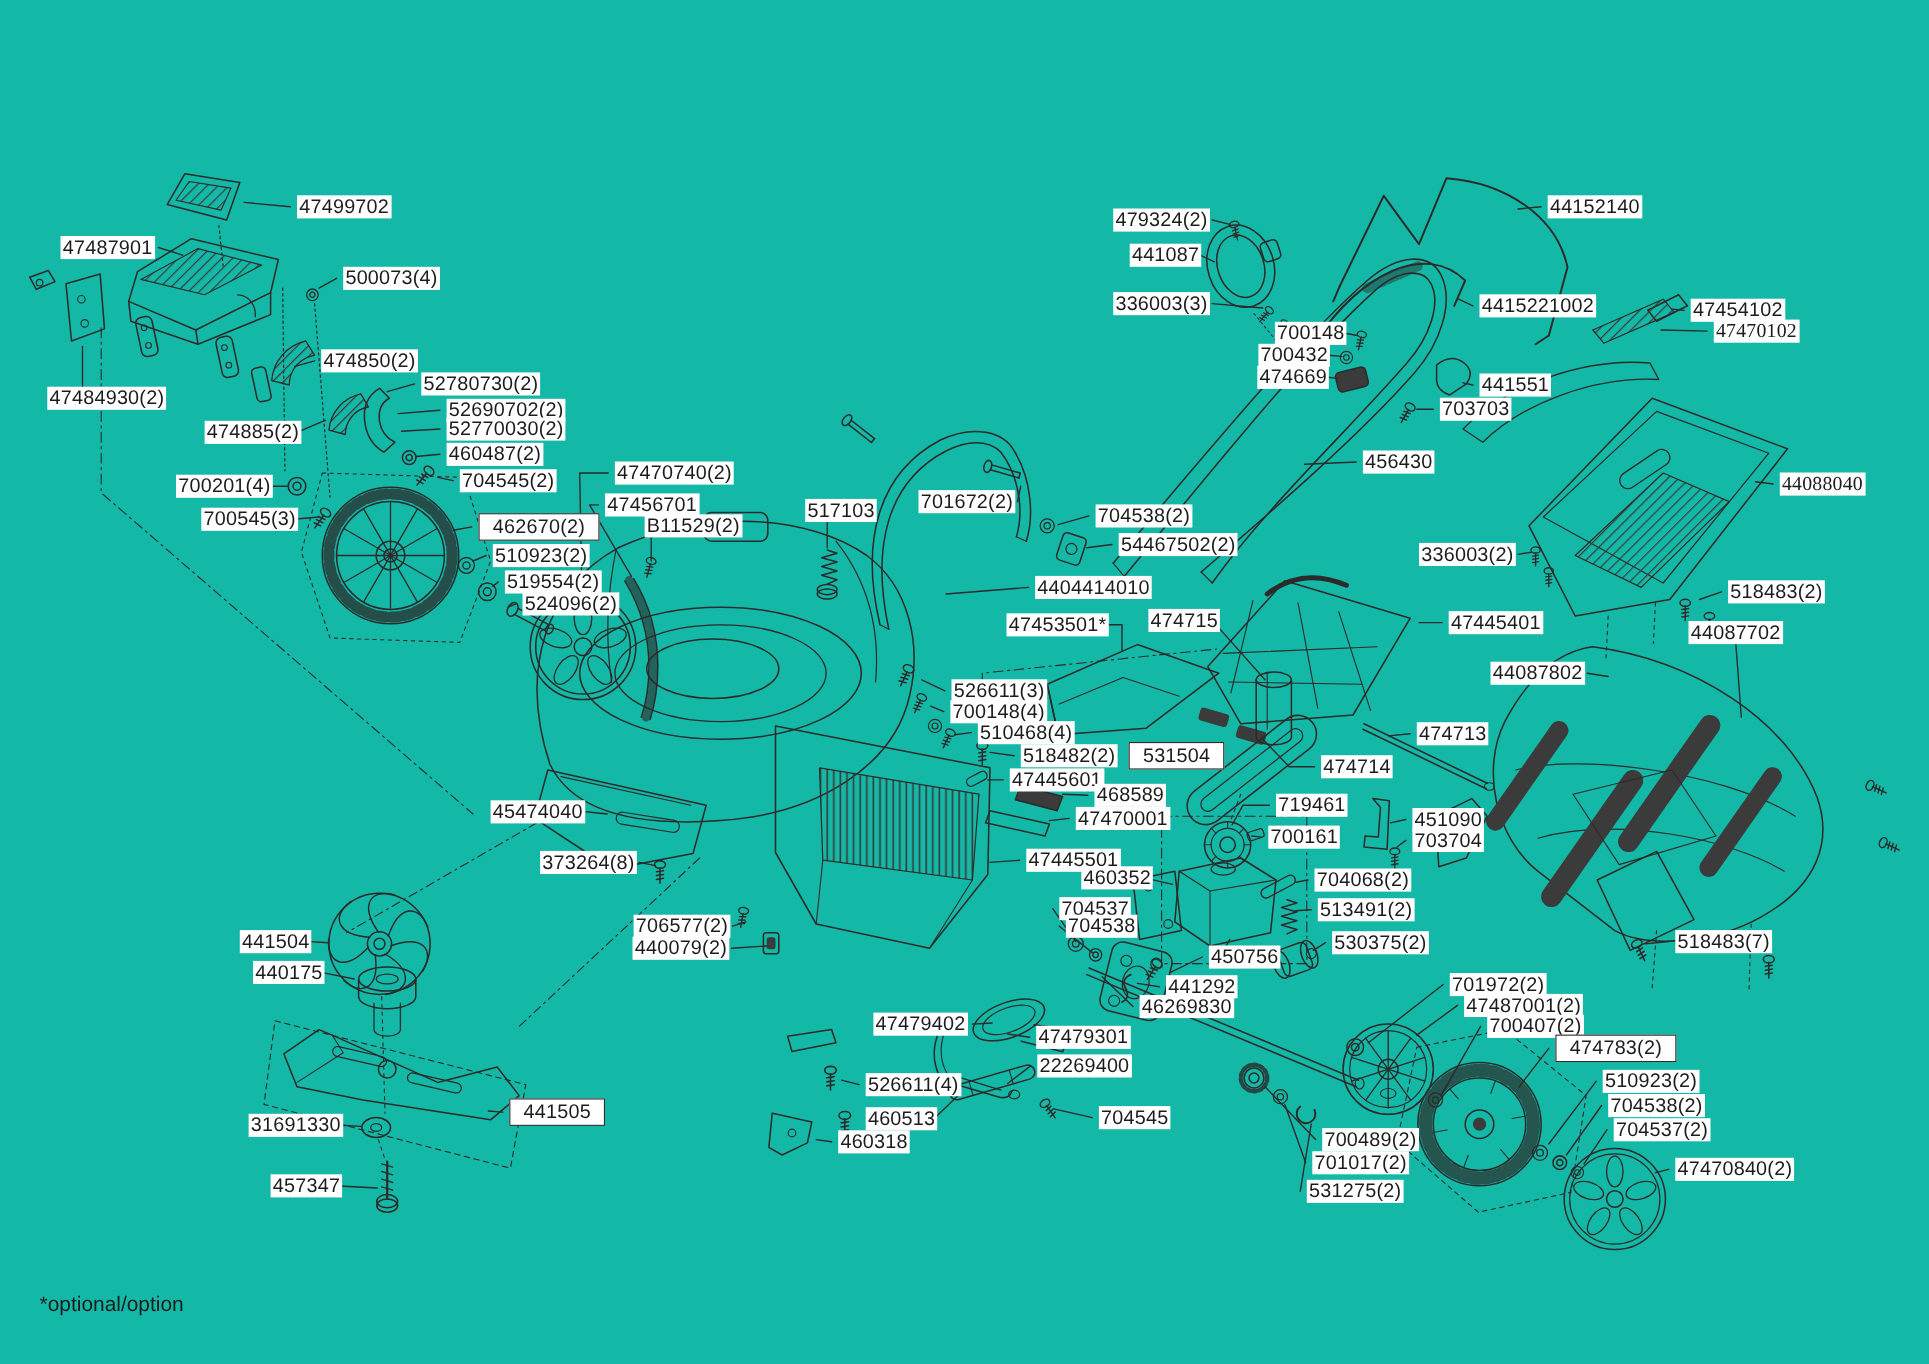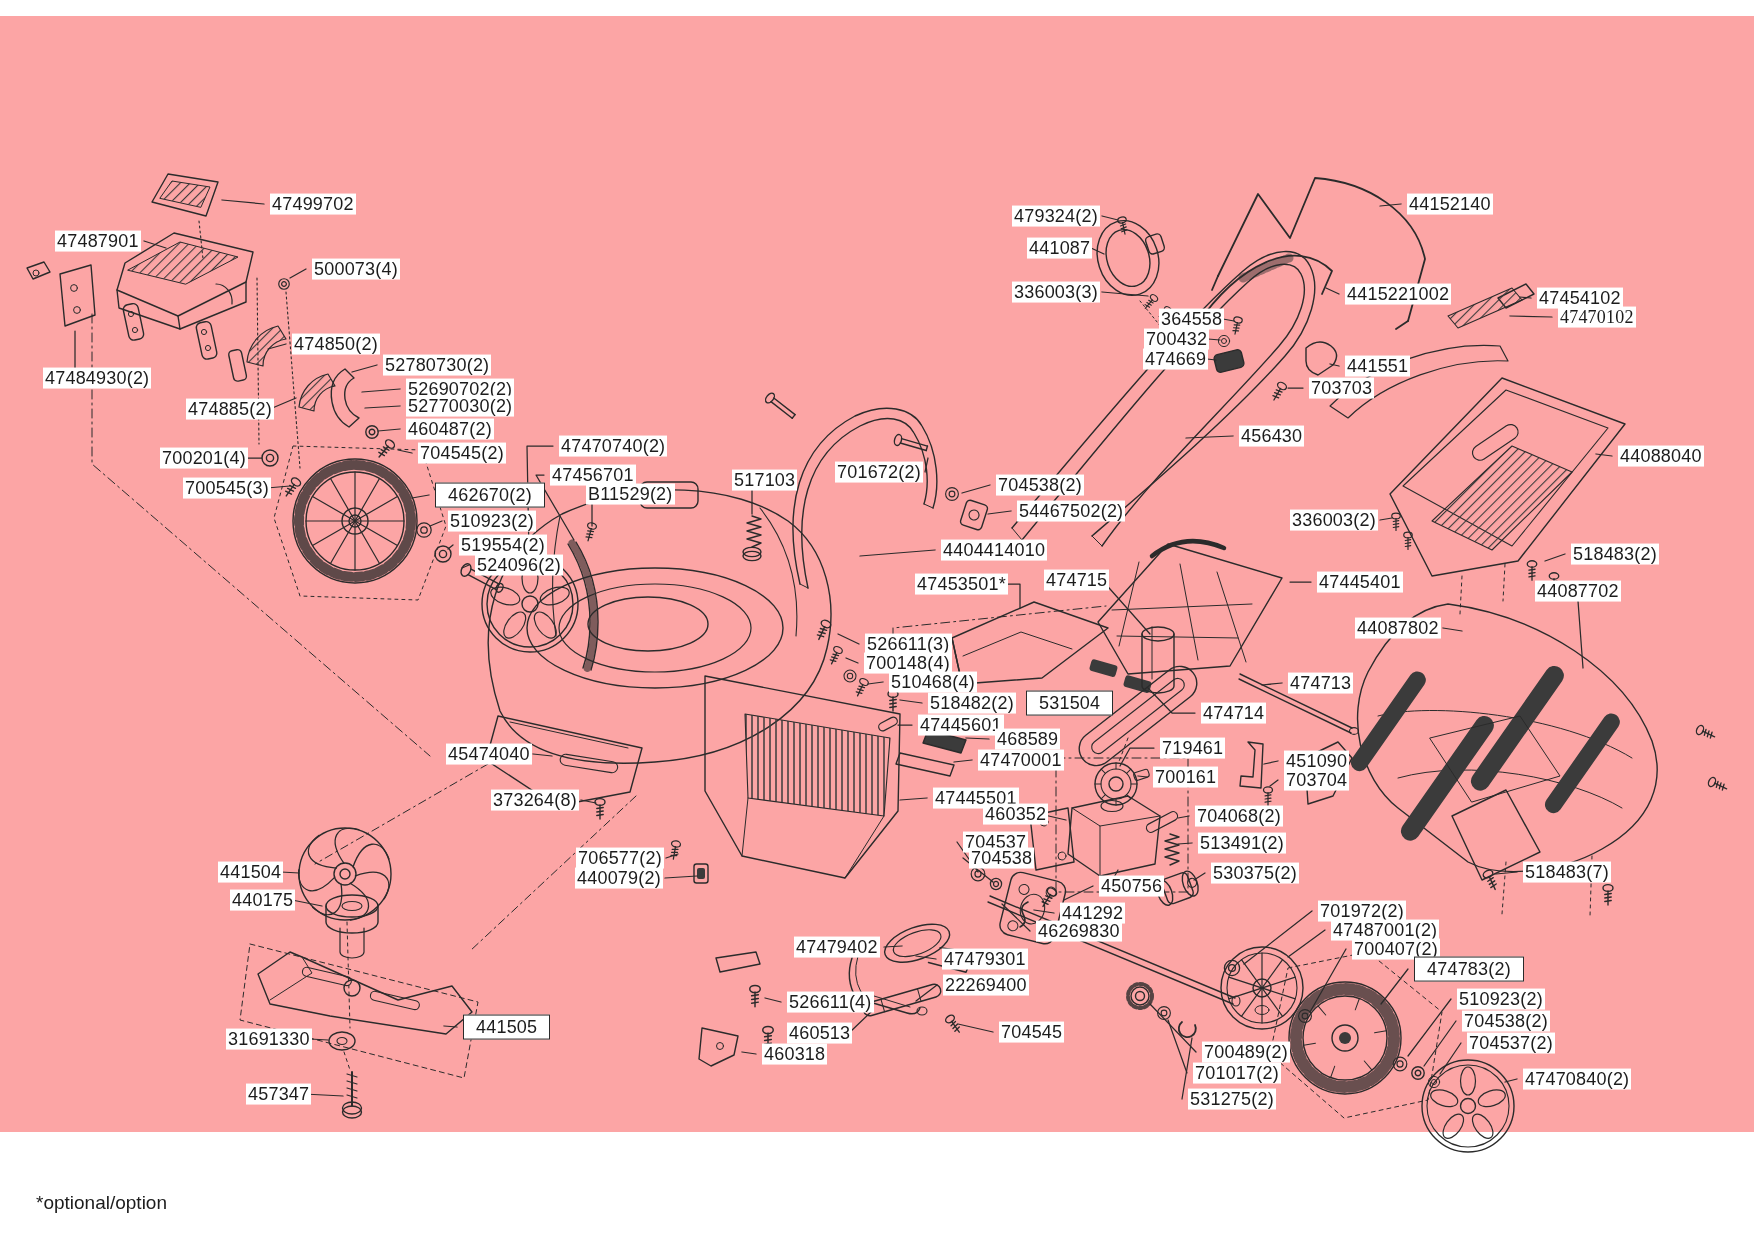--- a/index.html
+++ b/index.html
@@ -1,18 +1,18 @@
 <!DOCTYPE html>
 <html><head>
 <meta charset="utf-8">
 <style>
   *{margin:0;padding:0;box-sizing:border-box}
   html,body{width:1754px;height:1240px;background:#fff;overflow:hidden;
     font-family:"Liberation Sans",sans-serif;}
-  .stage{position:absolute;left:0;top:16px;width:1754px;height:1116px;background:#fca5a5}
+  .stage{position:absolute;left:0;top:0;width:1754px;height:1240px;background:#14b8a6}
   svg.art{position:absolute;left:0;top:0}
   .labels{position:absolute;left:0;top:0;width:100%;height:100%}
   .part-label{position:absolute;transform:translateY(-50%);font-size:18px;line-height:1.05;
     color:#1c1c1c;letter-spacing:.2px;white-space:nowrap;background:#fff;padding:1px 2px}
   .part-label.boxed{border:1.7px solid #2b2b2b;padding:2px 12px}
   .footnote{position:absolute;left:36px;top:1176px;font-size:19px;color:#1c1c1c}
 </style>
 </head>
 <body>
 
@@ -576,34 +576,34 @@
       <div class="part-label" style="left: 459px; top: 529px;">519554(2)</div>
       <div class="part-label" style="left: 475px; top: 549px;">524096(2)</div>
       <div class="part-label" style="left: 559px; top: 430px;">47470740(2)</div>
       <div class="part-label" style="left: 550px; top: 459px;">47456701</div>
       <div class="part-label" style="left: 586px; top: 478px;">B11529(2)</div>
       <div class="part-label" style="left: 732px; top: 464px;">517103</div>
       <div class="part-label" style="left: 835px; top: 456px;">701672(2)</div>
       <div class="part-label" style="left: 1012px; top: 200px;">479324(2)</div>
       <div class="part-label" style="left: 1027px; top: 232px;">441087</div>
       <div class="part-label" style="left: 1012px; top: 276px;">336003(3)</div>
-      <div class="part-label" style="left: 1159px; top: 303px;">364558</div>
+      <div class="part-label" style="left: 1159px; top: 303px;">700148</div>
       <div class="part-label" style="left: 1144px; top: 323px;">700432</div>
       <div class="part-label" style="left: 1143px; top: 343px;">474669</div>
       <div class="part-label" style="left: 1309px; top: 372px;">703703</div>
       <div class="part-label" style="left: 1345px; top: 350px;">441551</div>
       <div class="part-label" style="left: 1407px; top: 188px;">44152140</div>
       <div class="part-label" style="left: 1345px; top: 278px;">4415221002</div>
       <div class="part-label" style="left: 1537px; top: 282px;">47454102</div>
       <div class="part-label" style="left: 1558px; top: 301px; font-family: Liberation Serif, serif;">47470102</div>
       <div class="part-label" style="left: 1239px; top: 420px;">456430</div>
       <div class="part-label" style="left: 996px; top: 469px;">704538(2)</div>
       <div class="part-label" style="left: 1017px; top: 495px;">54467502(2)</div>
       <div class="part-label" style="left: 941px; top: 534px;">4404414010</div>
-      <div class="part-label" style="left: 1618px; top: 440px;">44088040</div>
+      <div class="part-label" style="left: 1618px; top: 440px; font-family: Liberation Serif, serif;">44088040</div>
       <div class="part-label" style="left: 1290px; top: 504px;">336003(2)</div>
       <div class="part-label" style="left: 1571px; top: 538px;">518483(2)</div>
       <div class="part-label" style="left: 1317px; top: 566px;">47445401</div>
       <div class="part-label" style="left: 915px; top: 568px;">47453501*</div>
       <div class="part-label" style="left: 1044px; top: 564px;">474715</div>
       <div class="part-label" style="left: 1355px; top: 612px;">44087802</div>
       <div class="part-label" style="left: 1535px; top: 575px;">44087702</div>
       <div class="part-label" style="left: 865px; top: 628px;">526611(3)</div>
       <div class="part-label" style="left: 864px; top: 647px;">700148(4)</div>
       <div class="part-label" style="left: 889px; top: 666px;">510468(4)</div>

